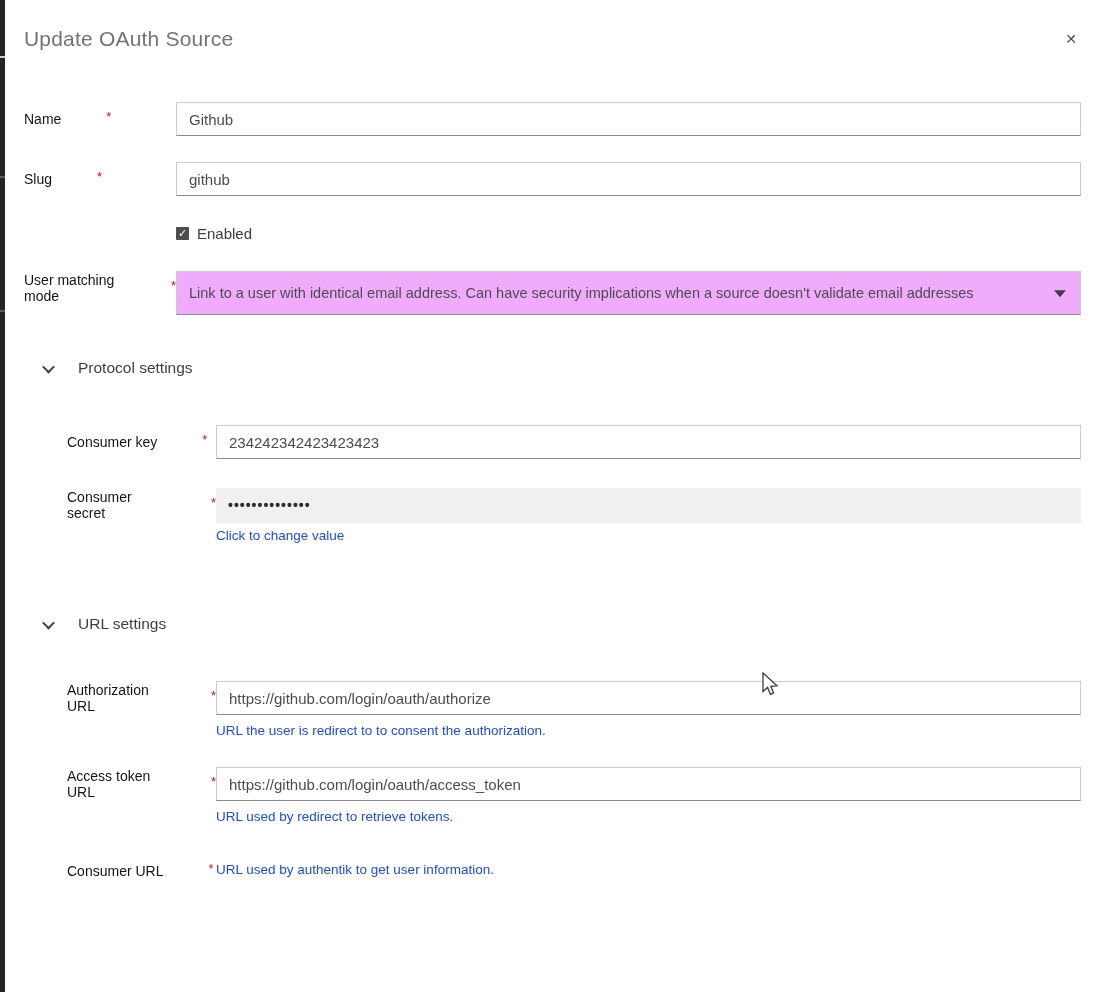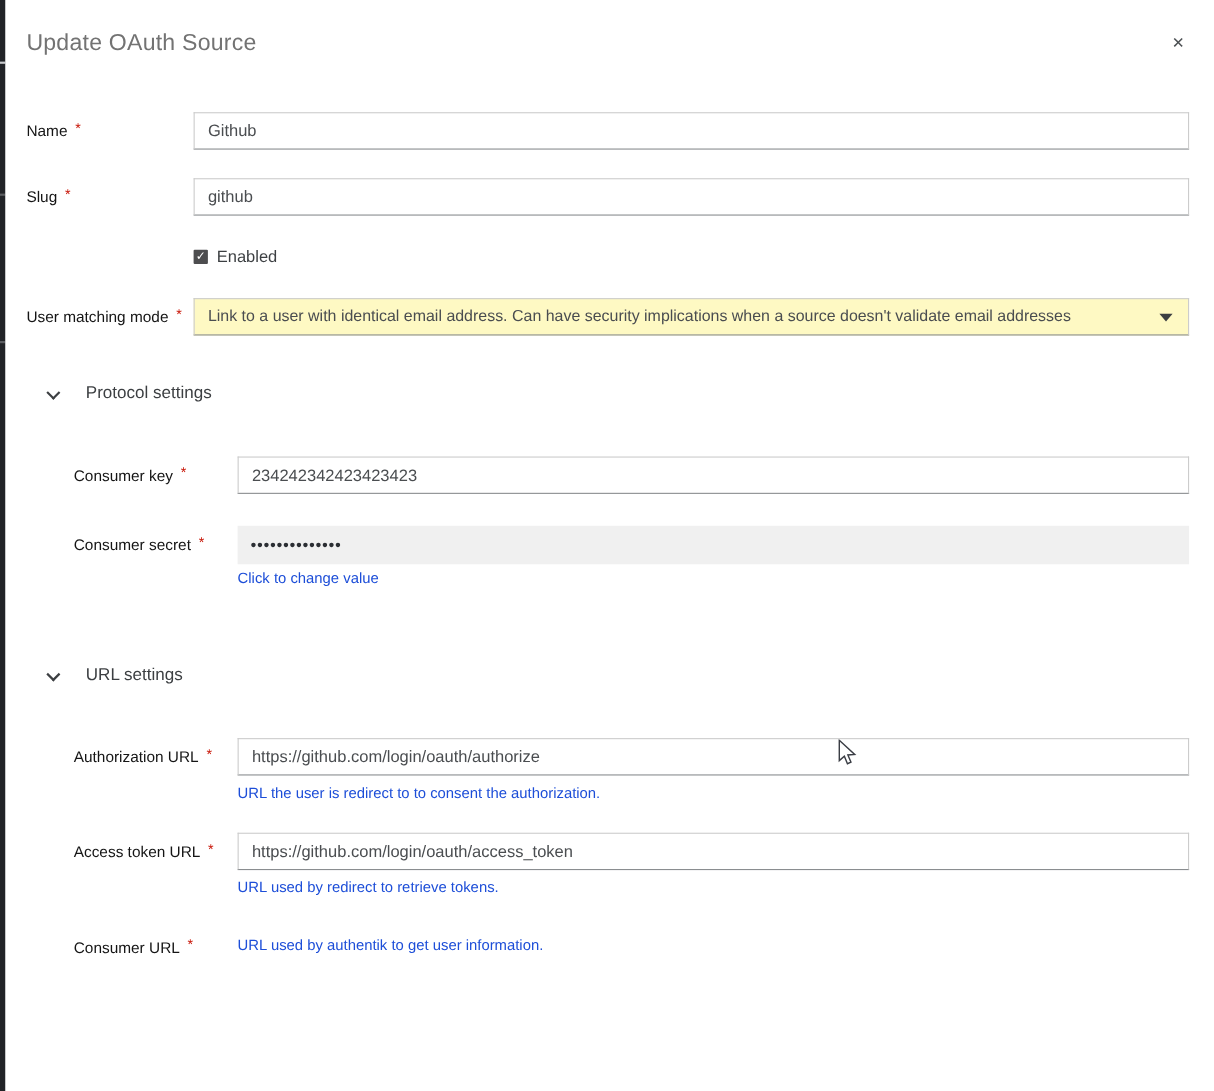--- a/index.html
+++ b/index.html
@@ -34,39 +34,39 @@
     font-size: 14px; font-weight: 700; color: #4d5154;
     padding: 2px 4px; margin-top: 4px; line-height: 1;
     font-family: inherit;
   }
 
   .row { display: grid; grid-template-columns: 152px 1fr; }
   .section-body .row { grid-template-columns: 149px 1fr; }
   .section-body { margin-left: 43px; }
 
   .label-cell {
-    display: flex; align-items: center; height: 34px;
+    display: flex; align-items: center; height: 34px; gap: 38px;
   }
   .lbl { font-size: 14px; font-weight: 500; color: #151515; }
   .req {
     color: #c9190b; font-size: 13px; margin-left: 7px;
     transform: translateY(-3px); font-weight: 400;
   }
 
   .text-input {
     width: 100%; height: 34px;
     border: 1px solid #cccccc; border-bottom-color: #8a8d90;
     padding: 0 12px; font-size: 15px; color: #4a4d50;
     font-family: inherit; background: #fff; outline: none;
   }
 
   .select-box {
-    width: 100%; height: 34px;
+    width: 100%; height: 44px;
     border: 1px solid #cccccc; border-bottom-color: #8a8d90;
-    background: #fef9c3; cursor: pointer;
+    background: #f0abfc; cursor: pointer;
     display: flex; align-items: center;
     padding: 0 36px 0 12px; position: relative;
   }
   .select-value {
     font-size: 14.5px; color: #4a4d50; white-space: nowrap; overflow: hidden;
   }
   .caret {
     position: absolute; right: 14px; top: 50%; transform: translateY(-40%);
     width: 0; height: 0;
     border-left: 6px solid transparent; border-right: 6px solid transparent;

